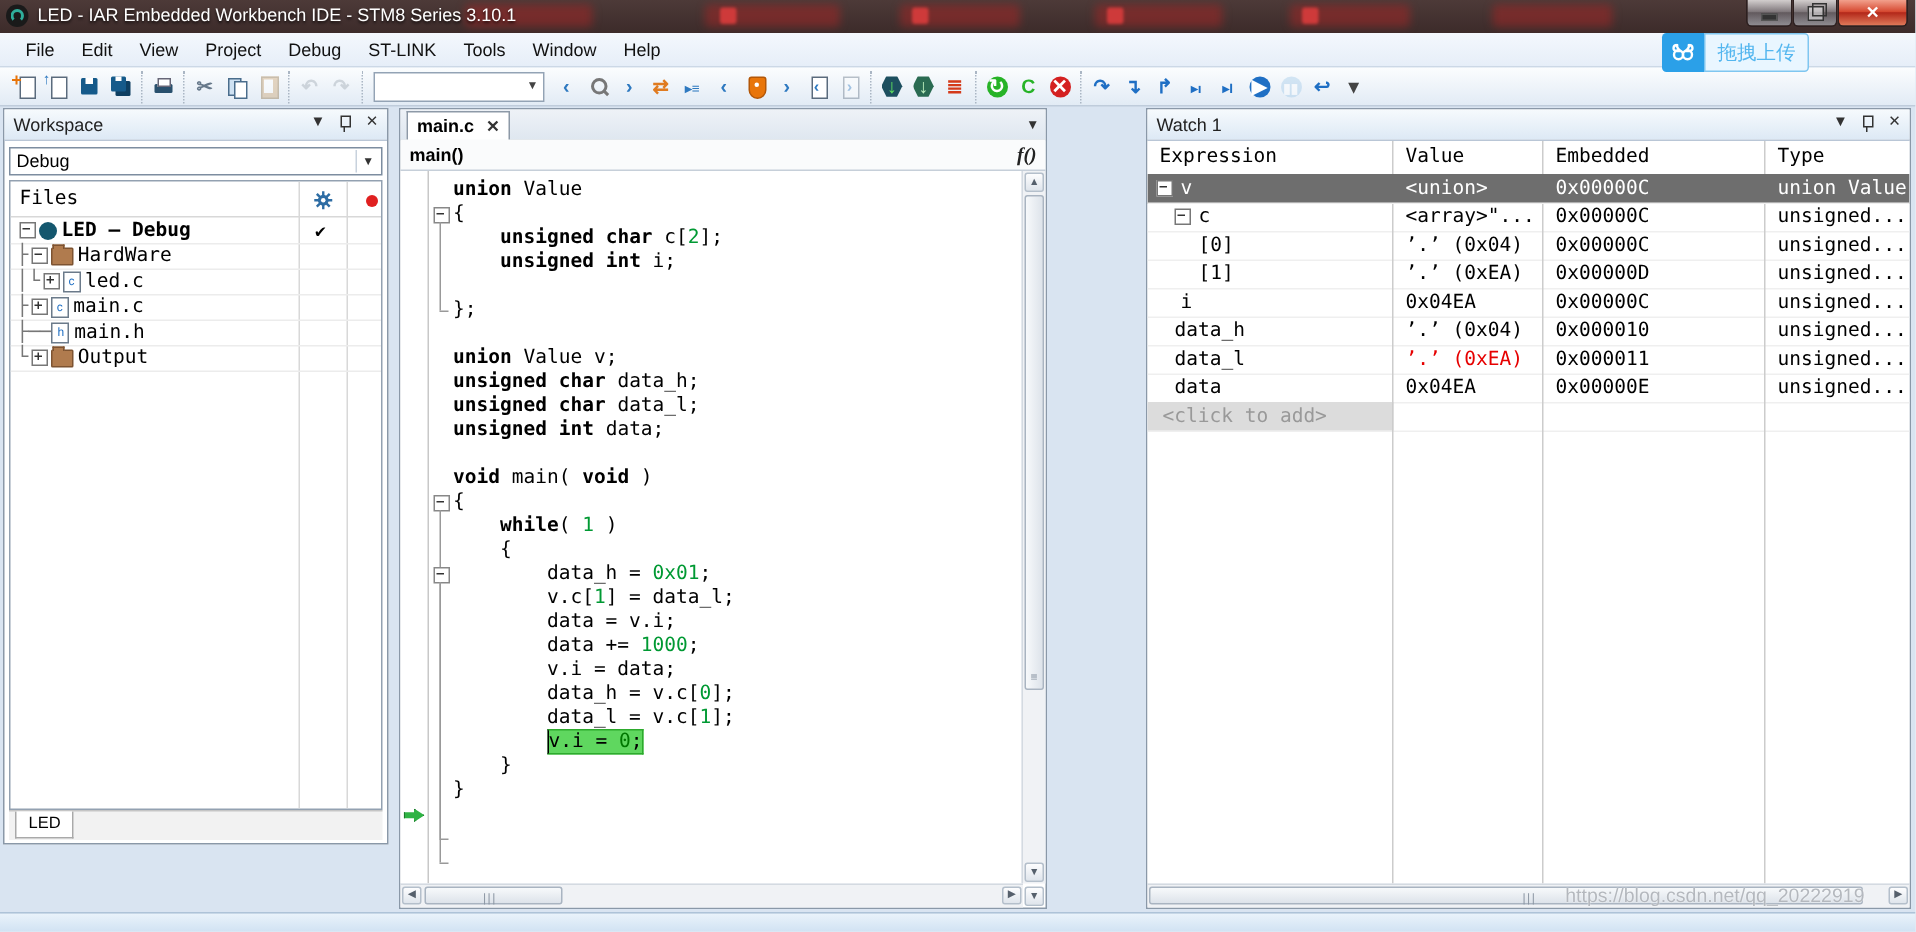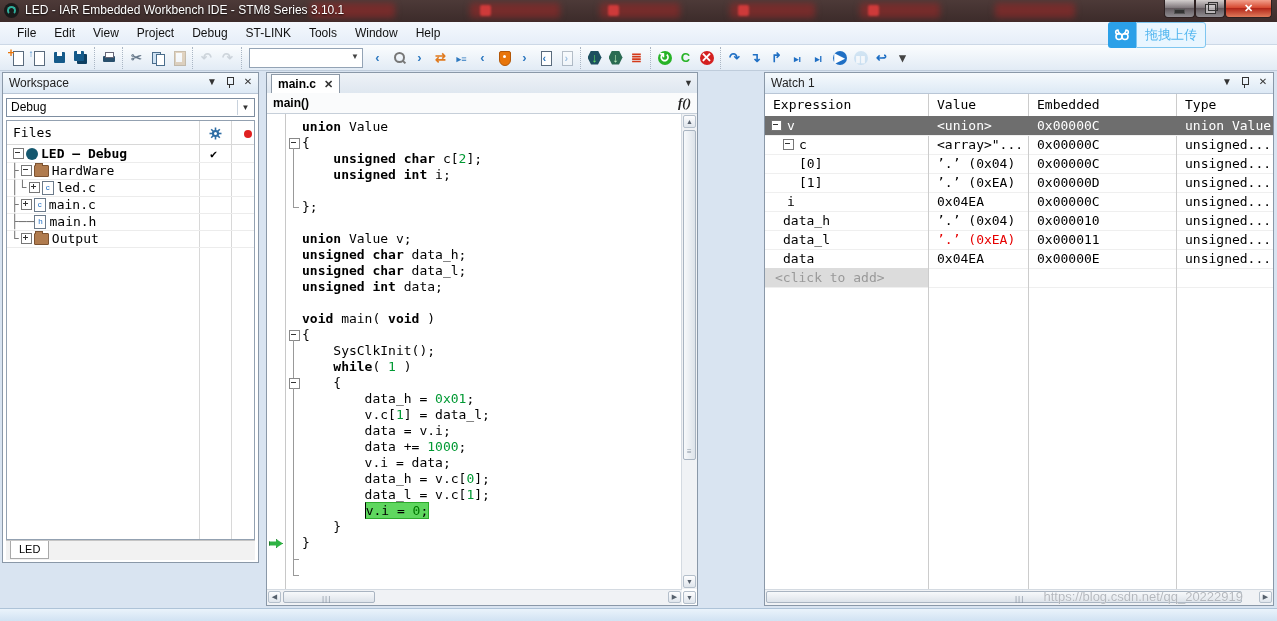--- a/index.html
+++ b/index.html
@@ -389,21 +389,20 @@
           <div class="cl"></div>
           <div class="cl"><span class="p">};</span></div>
           <div class="cl"></div>
           <div class="cl"><span class="k">union</span><span class="p"> Value v;</span></div>
           <div class="cl"><span class="k">unsigned</span><span class="p"> </span><span class="k">char</span><span class="p"> data_h;</span></div>
           <div class="cl"><span class="k">unsigned</span><span class="p"> </span><span class="k">char</span><span class="p"> data_l;</span></div>
           <div class="cl"><span class="k">unsigned</span><span class="p"> </span><span class="k">int</span><span class="p"> data;</span></div>
           <div class="cl"></div>
           <div class="cl"><span class="k">void</span><span class="p"> main( </span><span class="k">void</span><span class="p"> )</span></div>
           <div class="cl"><span class="p">{</span></div>
-          <div class="cl"><span class="p">    SysClkInit();</span></div>
           <div class="cl"><span class="p">    </span><span class="k">while</span><span class="p">( </span><span class="n">1</span><span class="p"> )</span></div>
           <div class="cl"><span class="p">    {</span></div>
           <div class="cl"><span class="p">        data_h = </span><span class="n">0x01</span><span class="p">;</span></div>
           <div class="cl"><span class="p">        v.c[</span><span class="n">1</span><span class="p">] = data_l;</span></div>
           <div class="cl"><span class="p">        data = v.i;</span></div>
           <div class="cl"><span class="p">        data += </span><span class="n">1000</span><span class="p">;</span></div>
           <div class="cl"><span class="p">        v.i = data;</span></div>
           <div class="cl"><span class="p">        data_h = v.c[</span><span class="n">0</span><span class="p">];</span></div>
           <div class="cl"><span class="p">        data_l = v.c[</span><span class="n">1</span><span class="p">];</span></div>
           <div class="cl"><span class="p">        </span><span class="hl"><span class="p">v.i = </span><span class="n">0</span><span class="p">;</span></span></div>

